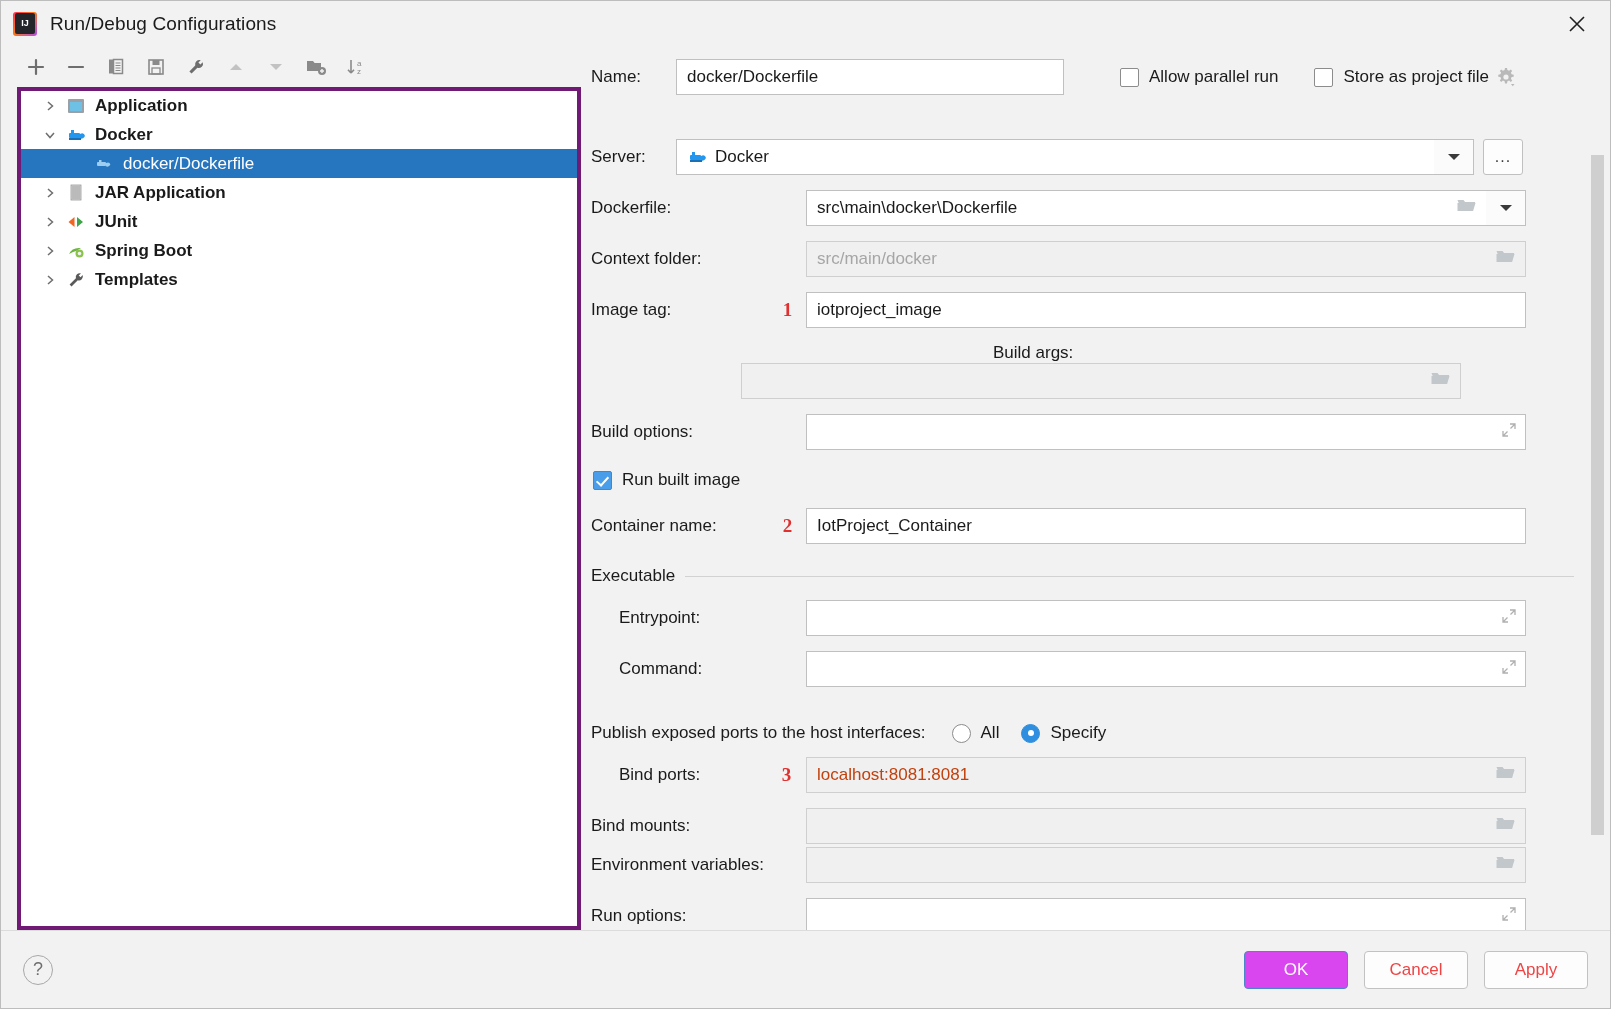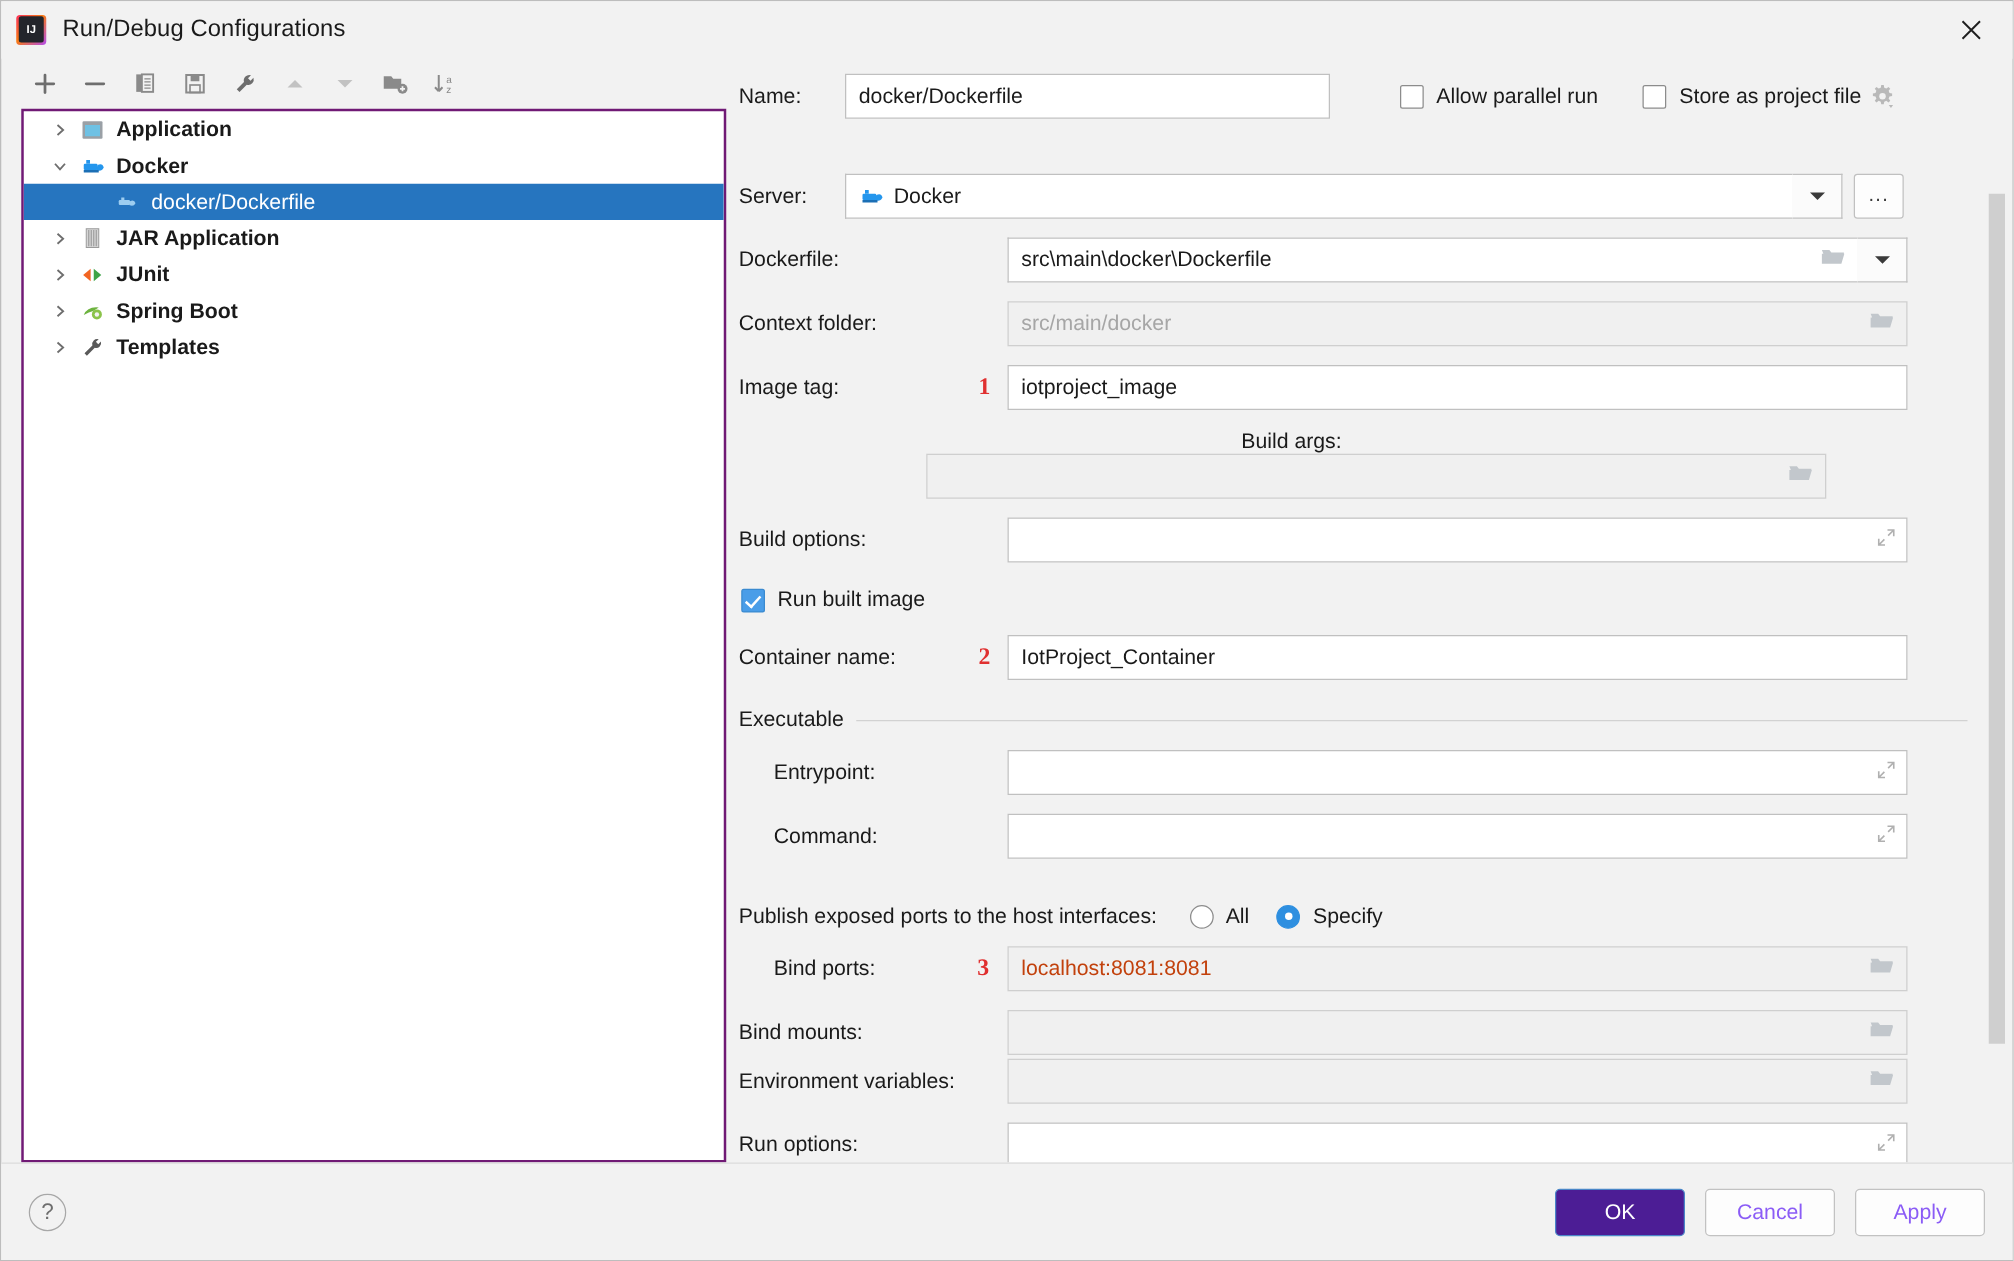--- a/index.html
+++ b/index.html
@@ -104,21 +104,21 @@
     width: 26px; height: 26px;
     display: flex;
     align-items: center;
     justify-content: center;
     cursor: default;
   }
   .tree-box {
     flex: 1 1 auto;
     margin: 0 0 0 16px;
     background: #ffffff;
-    border: 2px solid #701a75;
+    border: 4px solid #701a75;
     box-sizing: border-box;
     overflow: hidden;
   }
   .tree-row {
     height: 29px;
     display: flex;
     align-items: center;
     padding-left: 22px;
     cursor: default;
     box-sizing: border-box;
@@ -327,26 +327,26 @@
   .btn {
     min-width: 104px;
     height: 38px;
     border-radius: 4px;
     border: 1px solid #c2c2c2;
     background: #fdfdfd;
     display: flex;
     align-items: center;
     justify-content: center;
     font-size: 17px;
-    color: #8b5cf6;
+    color: #ef4444;
     cursor: default;
     box-sizing: border-box;
   }
   .btn.primary {
-    background: #4c1d95;
+    background: #d946ef;
     border-color: #4a86c8;
     color: #ffffff;
   }
 </style>
 </head>
 <body>
 
 <div class="dialog">
 
   <div class="titlebar">

